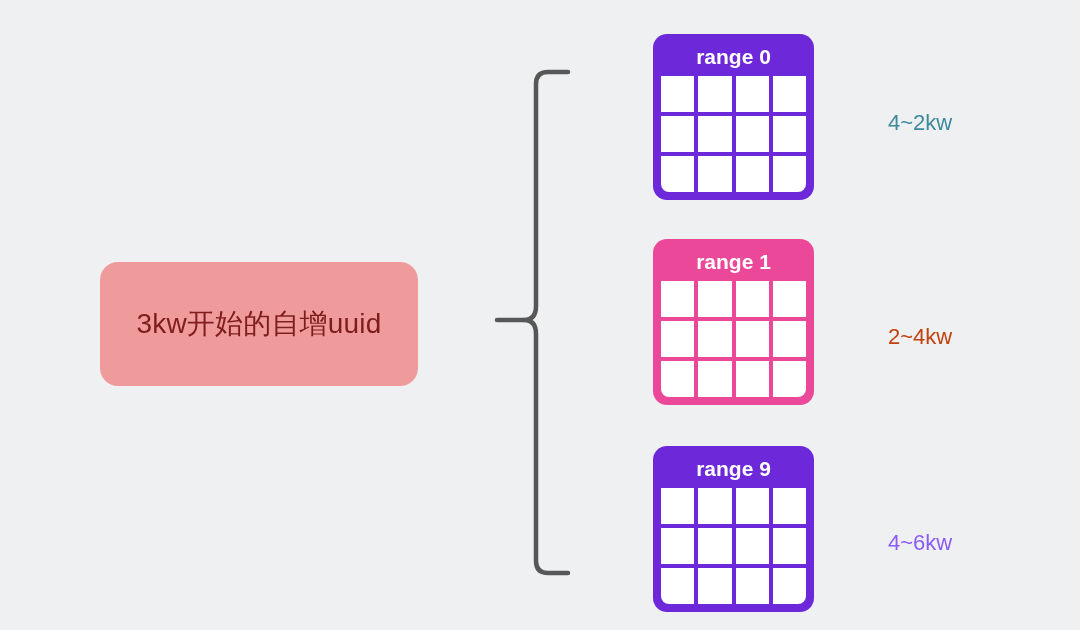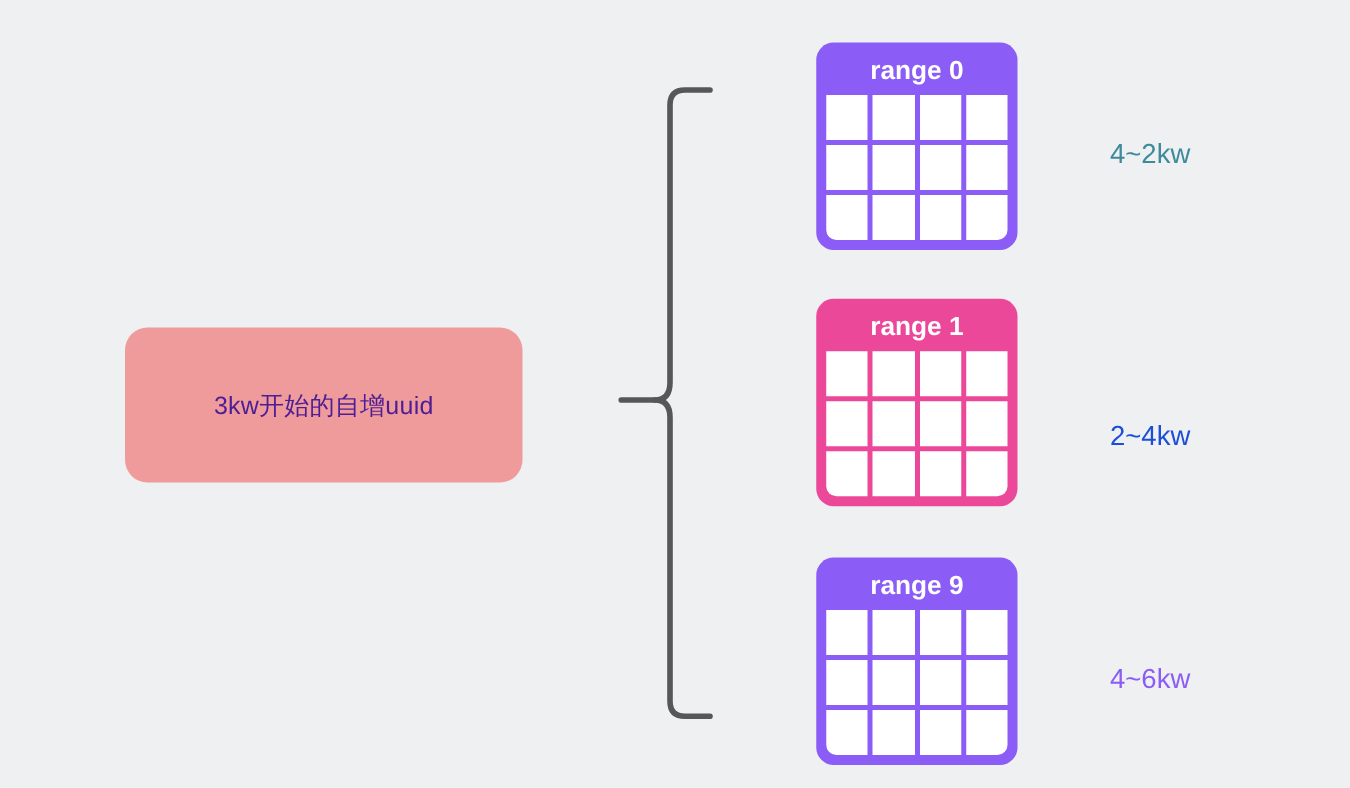--- a/index.html
+++ b/index.html
@@ -30,22 +30,22 @@
     top: 262px;
     width: 318px;
     height: 124px;
     background: #f09b9b;
     border-radius: 18px;
     display: flex;
     align-items: center;
     justify-content: center;
   }
   .source-box-label {
-    color: #4c1d95;
-    font-size: 20px;
+    color: #7f1d1d;
+    font-size: 28px;
     font-weight: 400;
     letter-spacing: 0.2px;
     white-space: nowrap;
   }
 
   
   .brace-wrap {
     position: absolute;
     left: 490px;
     top: 60px;
@@ -57,21 +57,21 @@
   
   .range-card {
     position: absolute;
     width: 161px;
     border-radius: 14px;
     padding: 8px 8px 8px 8px;
     display: flex;
     flex-direction: column;
     align-items: center;
   }
-  .range-card.teal  { background: #8b5cf6; justify-content: flex-end; }
+  .range-card.teal  { background: #6d28d9; justify-content: flex-end; }
   .range-card.pink  { background: #ec4899; }
 
   .range-card-title {
     color: #ffffff;
     font-size: 21px;
     font-weight: bold;
     line-height: 30px;
     margin-bottom: 4px;
     white-space: nowrap;
   }
@@ -97,21 +97,21 @@
 
   
   .range-label {
     position: absolute;
     left: 888px;
     font-size: 22px;
     font-weight: 400;
     white-space: nowrap;
   }
   #label-0 { top: 110px; color: #3d8a9b; }
-  #label-1 { top: 336px; color: #1d4ed8; }
+  #label-1 { top: 324px; color: #c2410c; }
   #label-2 { top: 530px; color: #8b5cf6; }
 </style>
 </head>
 <body>
 
 <div id="canvas">
 
   <div class="source-box">
     <span class="source-box-label">3kw开始的自增uuid</span>
   </div>

